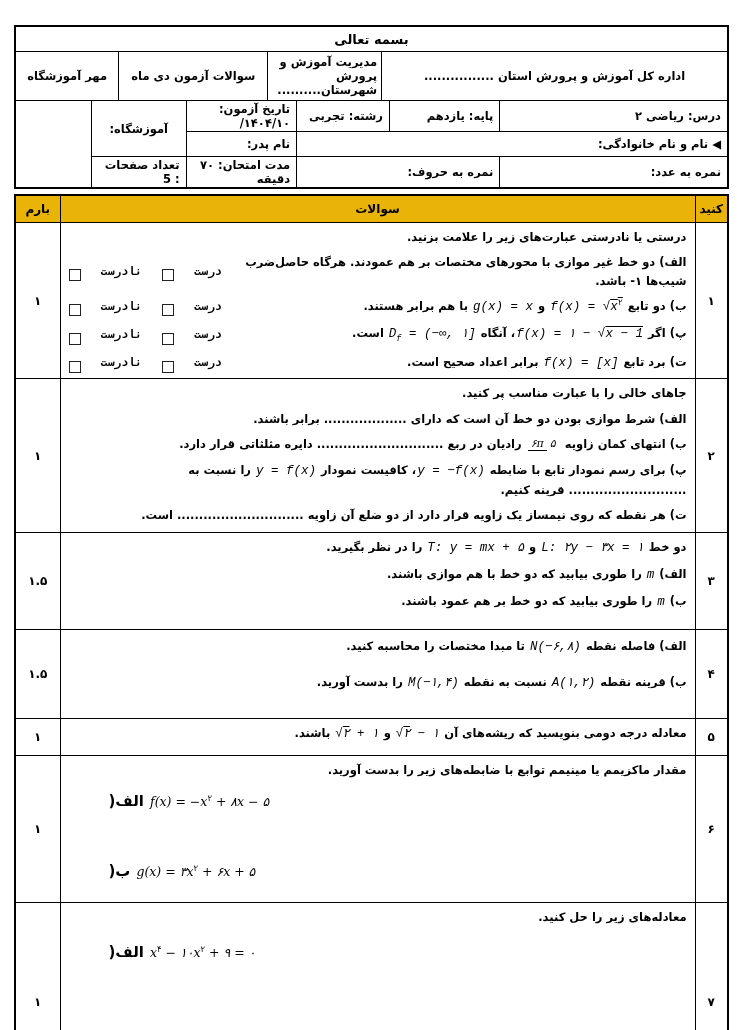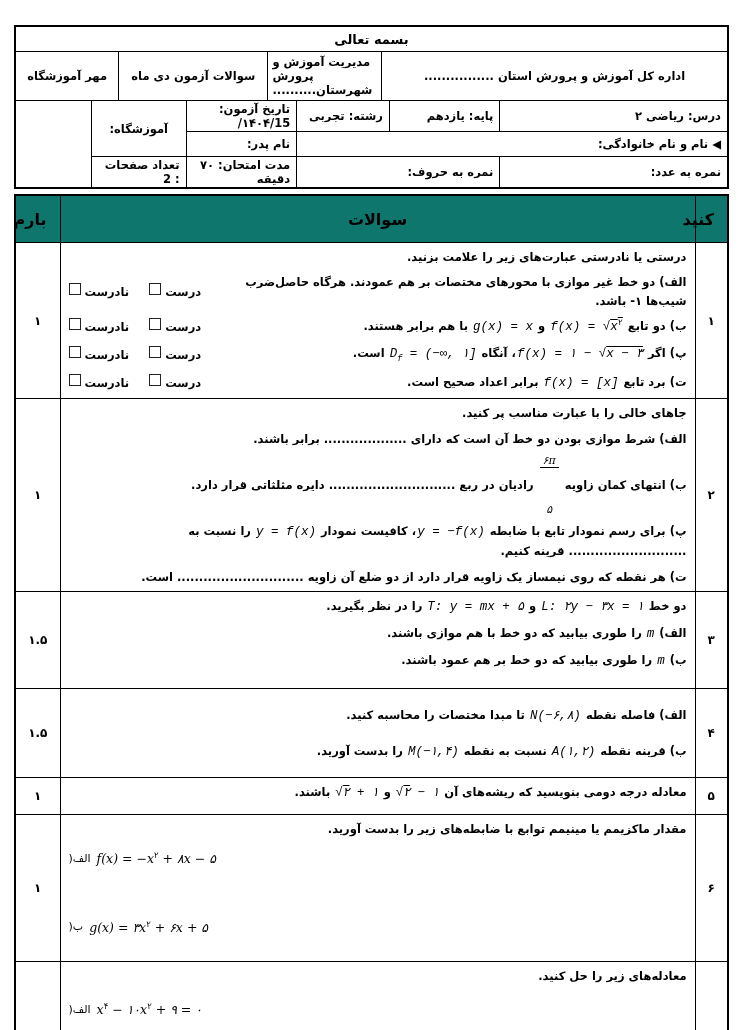--- a/index.html
+++ b/index.html
@@ -6,51 +6,51 @@
   body{width:743px;height:1030px;overflow:hidden;
        font-family:"DejaVu Sans",sans-serif;color:#000;}
   .page{box-sizing:border-box;width:743px;height:1030px;padding:25px 14px 0 14px;direction:rtl;}
   table{border-collapse:collapse;table-layout:fixed;width:715px;}
   
   .hdr{border:2px solid #000;font-weight:700;font-size:11.5px;}
   .hdr td{border:1.5px solid #000;padding:1px 6px;height:22px;vertical-align:middle;}
   .hdr .center{text-align:center;}
   .basmala{font-size:13px;height:26px;text-align:center;}
   .frow{display:flex;direction:rtl;}
-  .fcell{display:flex;align-items:center;justify-content:center;text-align:left;
+  .fcell{display:flex;align-items:center;justify-content:center;text-align:right;
          padding:3px 4px;box-sizing:border-box;min-height:24px;}
   .fcell + .fcell{border-left:0;border-right:1.5px solid #000;}
   .stamp{background:#fff;}
   
   .qtbl{border:2px solid #000;margin-top:5px;font-weight:700;font-size:11.5px;}
   .qtbl td{border:1.6px solid #000;vertical-align:top;padding:5px 8px;}
-  .qtbl .head td{background:#0f766e;text-align:center;vertical-align:middle;
-                 font-size:16px;height:20px;padding:13px;}
+  .qtbl .head td{background:#eab308;text-align:center;vertical-align:middle;
+                 font-size:12px;height:20px;padding:3px;}
   .qtbl td.num{ text-align:center;vertical-align:middle;font-size:12px;padding:2px;}
   .qtitle{text-align:right;line-height:1.6;}
   .qline{display:flex;align-items:center;margin-top:7px;line-height:1.6;}
   .qtext{flex:1;text-align:right;}
   .checks{display:flex;gap:20px;white-space:nowrap;margin-right:8px;}
-  .chk{display:inline-flex;align-items:flex-start;gap:4px;}
+  .chk{display:inline-flex;align-items:flex-end;gap:20px;font-family:Liberation Mono, monospace;}
   .box{width:10px;height:10px;border:1.4px solid #222;display:inline-block;background:#fff;}
   
   .mth{direction:ltr;unicode-bidi:embed;display:inline-block;
        font-family:Liberation Mono, monospace;font-style:italic;
        font-weight:400;font-size:12.5px;padding:0 1px;}
   .mth sup,.fline sup{font-size:8.5px;font-style:normal;}
   .mth sub{font-size:8.5px;}
   .ovl{text-decoration:overline;margin-top:18px;}
-  .frac{display:inline-flex;flex-direction:column;vertical-align:middle;
+  .frac{display:inline-flex;vertical-align:middle;
         line-height:1.05;text-align:center;direction:ltr;
         font-family:"DejaVu Serif","DejaVu Sans",serif;font-style:italic;
-        font-weight:400;font-size:11px;margin:0 2px;gap:36px;}
+        font-weight:400;font-size:11px;margin:0 2px;}
   .frac .fn{border-bottom:1.2px solid #000;padding:0 3px;}
   .frac .fd{padding:0 3px;}
   .fline{direction:ltr;text-align:left;display:flex;align-items:center;gap:6px;}
-  .qlabel{font-weight:400;font-family:"DejaVu Sans",sans-serif;font-size:11px;direction:rtl;unicode-bidi:embed;}
+  .qlabel{font-weight:700;font-family:"DejaVu Sans",sans-serif;font-size:15px;direction:rtl;unicode-bidi:embed;margin-left:40px;}
   .fml{direction:ltr;unicode-bidi:embed;font-family:"DejaVu Serif","DejaVu Sans",serif;
        font-style:italic;font-weight:400;font-size:12.5px;}
 </style>
 </head>
 <body>
 
 <div class="page">
 
   <table class="hdr">
     <colgroup>
@@ -72,33 +72,33 @@
             <div class="fcell" style="width:16%">مدیریت آموزش و پرورش شهرستان..........</div>
             <div class="fcell" style="width:21%">سوالات آزمون دی ماه</div>
             <div class="fcell" style="width:14.5%">مهر آموزشگاه</div>
           </div>
         </td>
       </tr>
       <tr>
         <td>درس: ریاضی ۲</td>
         <td>پایه: یازدهم</td>
         <td>رشته: تجربی</td>
-        <td>تاریخ آزمون:  ۱۴۰۴/15/</td>
+        <td>تاریخ آزمون:  ۱۴۰۴/۱۰/</td>
         <td rowspan="2" class="center">آموزشگاه:</td>
         <td rowspan="3" class="stamp"></td>
       </tr>
       <tr>
         <td colspan="3">◀ نام و نام خانوادگی:</td>
         <td>نام پدر:</td>
       </tr>
       <tr>
         <td>نمره به عدد:</td>
         <td colspan="2">نمره به حروف:</td>
         <td>مدت امتحان: ۷۰ دقیقه</td>
-        <td>تعداد صفحات : 2</td>
+        <td>تعداد صفحات : 5</td>
       </tr>
     </tbody>
   </table>
 
   <table class="qtbl">
     <colgroup>
       <col style="width:33px">
         <col>
         <col style="width:45px">
     </colgroup>
@@ -133,21 +133,21 @@
                   <span>درست</span>
                   <span class="box"></span>
                 </span>
               <span class="chk">
                   <span>نادرست</span>
                   <span class="box"></span>
                 </span>
             </div>
           </div>
           <div class="qline">
-            <div class="qtext">پ) اگر <span class="mth">f(x) = ۱ − √<span class="ovl">x − ۳</span></span>، آنگاه <span class="mth">D<sub>f</sub> = (−∞, ۱]</span> است.</div>
+            <div class="qtext">پ) اگر <span class="mth">f(x) = ۱ − √<span class="ovl">x − 1</span></span>، آنگاه <span class="mth">D<sub>f</sub> = (−∞, ۱]</span> است.</div>
             <div class="checks">
               <span class="chk">
                   <span>درست</span>
                   <span class="box"></span>
                 </span>
               <span class="chk">
                   <span>نادرست</span>
                   <span class="box"></span>
                 </span>
             </div>
@@ -202,21 +202,21 @@
           <div class="qline">
               <div class="qtext">ب) <span class="mth">m</span> را طوری بیابید که دو خط بر هم عمود باشند.</div>
             </div>
         </td>
         <td class="num">۱.۵</td>
       </tr>
 
       <tr>
         <td class="num">۴</td>
         <td style="height:78px">
-          <div class="qline" style="margin-top:12px">
+          <div class="qline" style="margin-top:2px">
               <div class="qtext">الف) فاصله نقطه <span class="mth">N(−۶,۸)</span> تا مبدا مختصات را محاسبه کنید.</div>
             </div>
           <div class="qline" style="margin-top:16px">
               <div class="qtext">ب) قرینه نقطه <span class="mth">A(۱,۲)</span> نسبت به نقطه <span class="mth">M(−۱,۴)</span> را بدست آورید.</div>
             </div>
         </td>
         <td class="num">۱.۵</td>
       </tr>
 
       <tr>

